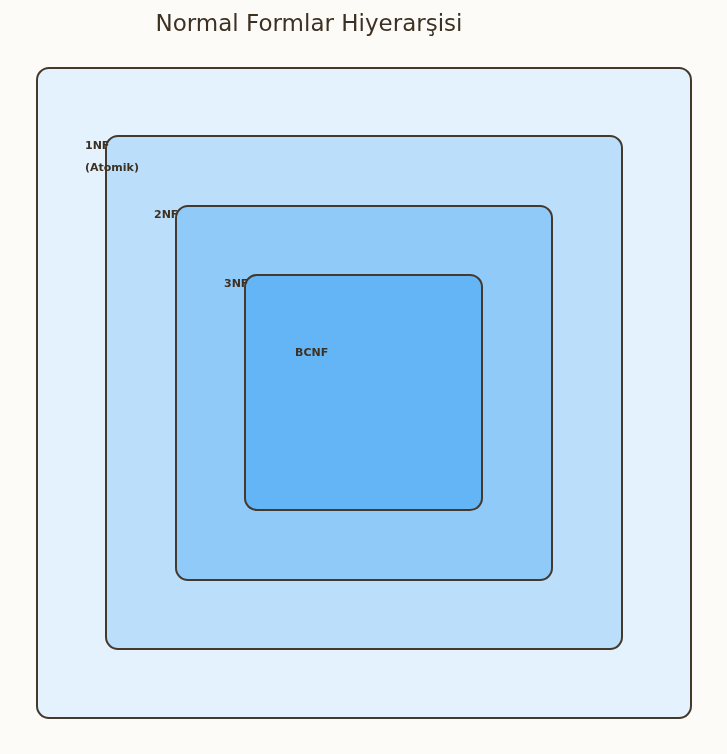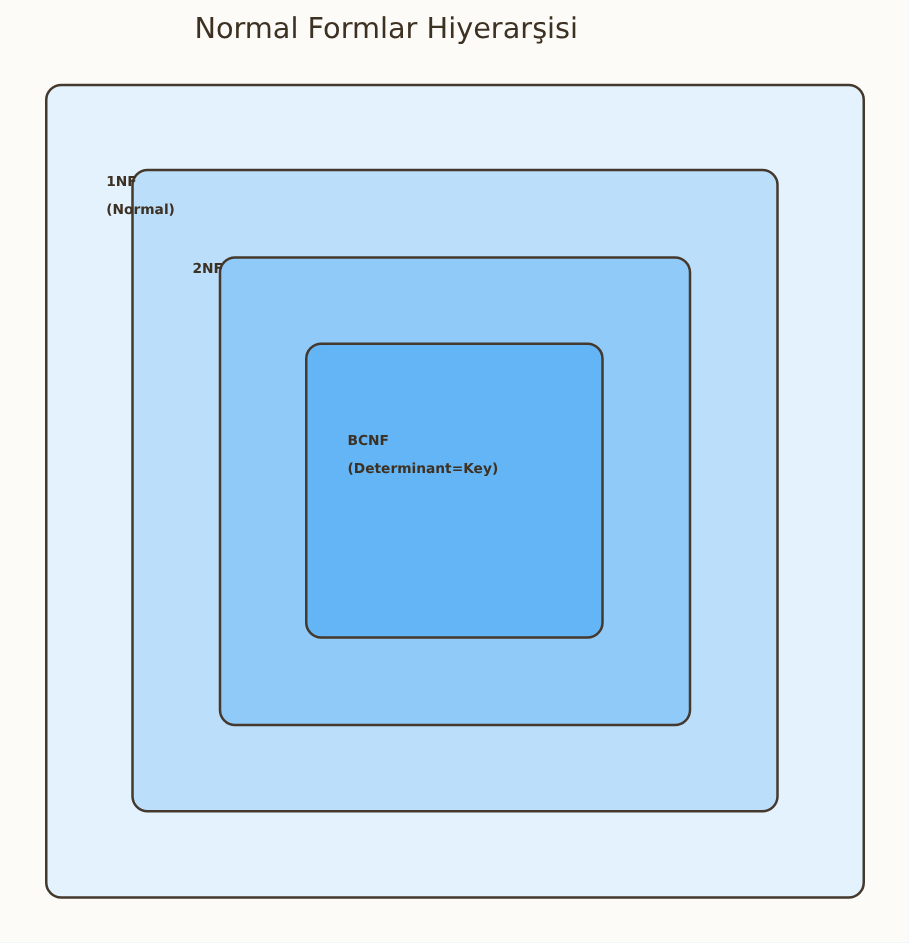--- a/index.html
+++ b/index.html
@@ -24,23 +24,23 @@
 
 <div class="title">Normal Formlar Hiyerarşisi</div>
 
 <div class="box" style="left:36px; top:67px; width:656px; height:652px; background:#e3f2fd;"></div>
 <div class="box" style="left:105px; top:135px; width:518px; height:515px; background:#bbdefb;"></div>
 <div class="box" style="left:175px; top:205px; width:378px; height:376px; background:#90caf9;"></div>
 <div class="box" style="left:244px; top:274px; width:239px; height:237px; background:#64b5f6;"></div>
 
 <div class="lbl" style="left:85px; top:135px;">
   <div>1NF</div>
-  <div>(Normal)</div>
+  <div>(Atomik)</div>
 </div>
 <div class="lbl" style="left:154px; top:204px;text-align:right;">
   <div>2NF</div>
 </div>
 <div class="lbl" style="left:224px; top:273px;">
+  <div>3NF</div>
 </div>
-<div class="lbl" style="left:278px; top:342px;">
+<div class="lbl" style="left:295px; top:342px;">
   <div>BCNF</div>
-  <div>(Determinant=Key)</div>
 </div>
 
 </body></html>

